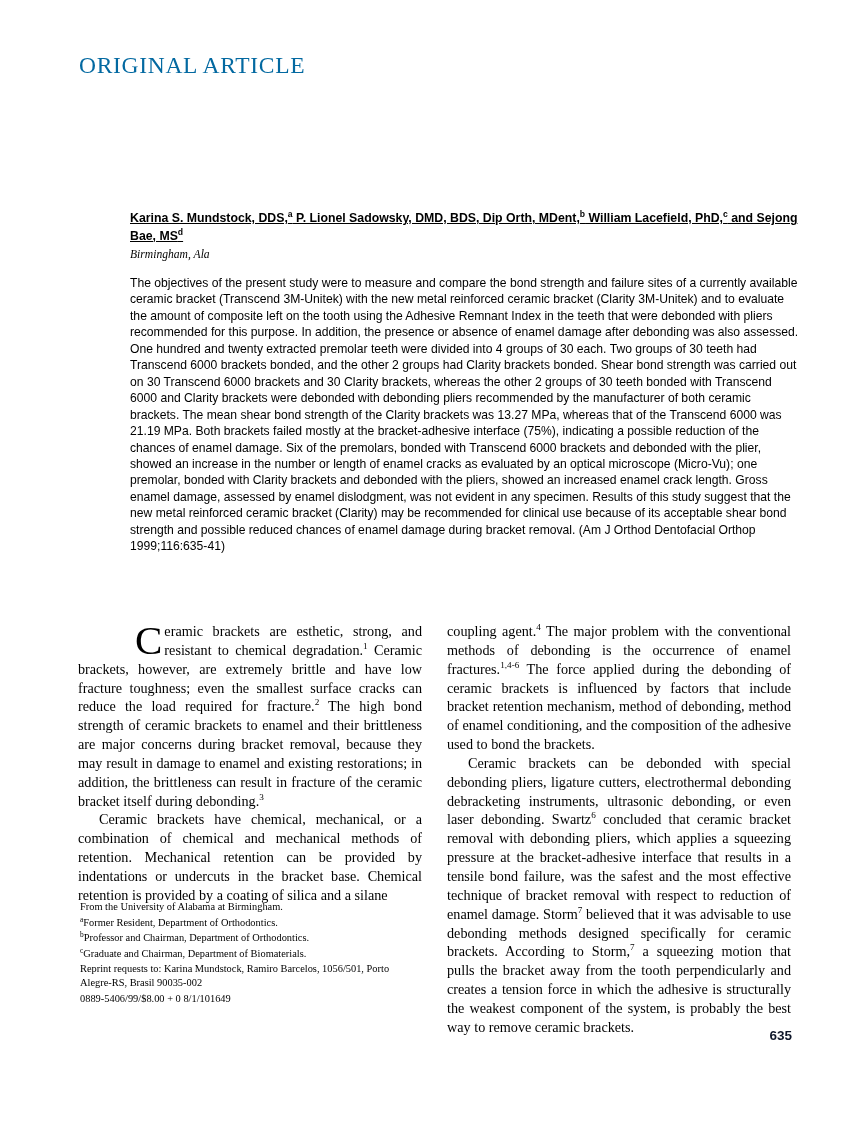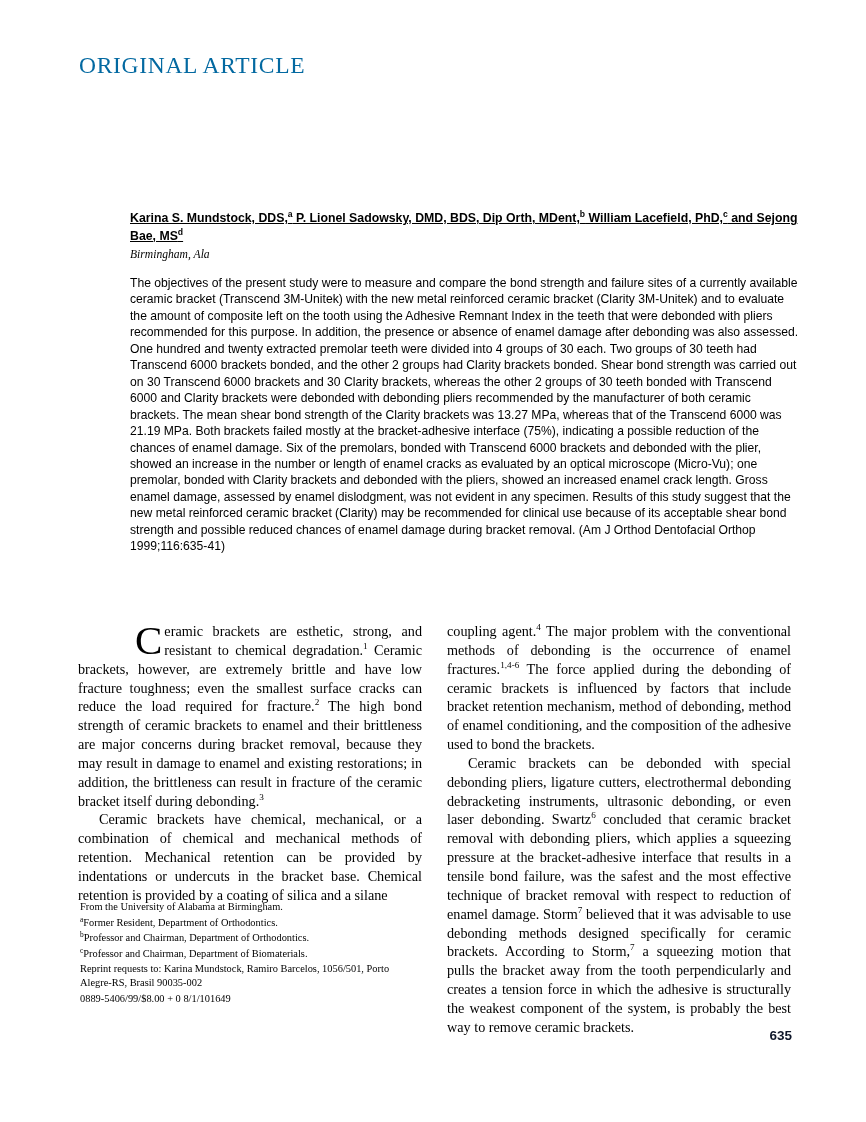--- a/index.html
+++ b/index.html
@@ -158,20 +158,20 @@
 
   <div class="col col-right">
     <p class="first"><span>coupling agent.</span><sup>4</sup><span> The major problem with the conventional methods of debonding is the occurrence of enamel fractures.</span><sup>1,4-6</sup><span> The force applied during the debonding of ceramic brackets is influenced by factors that include bracket retention mechanism, method of debonding, method of enamel conditioning, and the composition of the adhesive used to bond the brackets.</span></p>
     <p><span>Ceramic brackets can be debonded with special debonding pliers, ligature cutters, electrothermal debonding debracketing instruments, ultrasonic debonding, or even laser debonding. Swartz</span><sup>6</sup><span> concluded that ceramic bracket removal with debonding pliers, which applies a squeezing pressure at the bracket-adhesive interface that results in a tensile bond failure, was the safest and the most effective technique of bracket removal with respect to reduction of enamel damage. Storm</span><sup>7</sup><span> believed that it was advisable to use debonding methods designed specifically for ceramic brackets. According to Storm,</span><sup>7</sup><span> a squeezing motion that pulls the bracket away from the tooth perpendicularly and creates a tension force in which the adhesive is structurally the weakest component of the system, is probably the best way to remove ceramic brackets.</span></p>
   </div>
 
   <div class="footnotes">
     <div>From the University of Alabama at Birmingham.</div>
     <div><sup>a</sup><span>Former Resident, Department of Orthodontics.</span></div>
     <div><sup>b</sup><span>Professor and Chairman, Department of Orthodontics.</span></div>
-    <div><sup>c</sup><span>Professor and Chairman, Department of Biomaterials.</span></div>
+    <div><sup>c</sup><span>Graduate and Chairman, Department of Biomaterials.</span></div>
     <div class="fn-hang">Reprint requests to: Karina Mundstock, Ramiro Barcelos, 1056/501, Porto Alegre-RS, Brasil 90035-002</div>
     <div>0889-5406/99/$8.00 + 0   8/1/101649</div>
   </div>
 
   <div class="folio">635</div>
 
 </div>
 
 </body></html>

